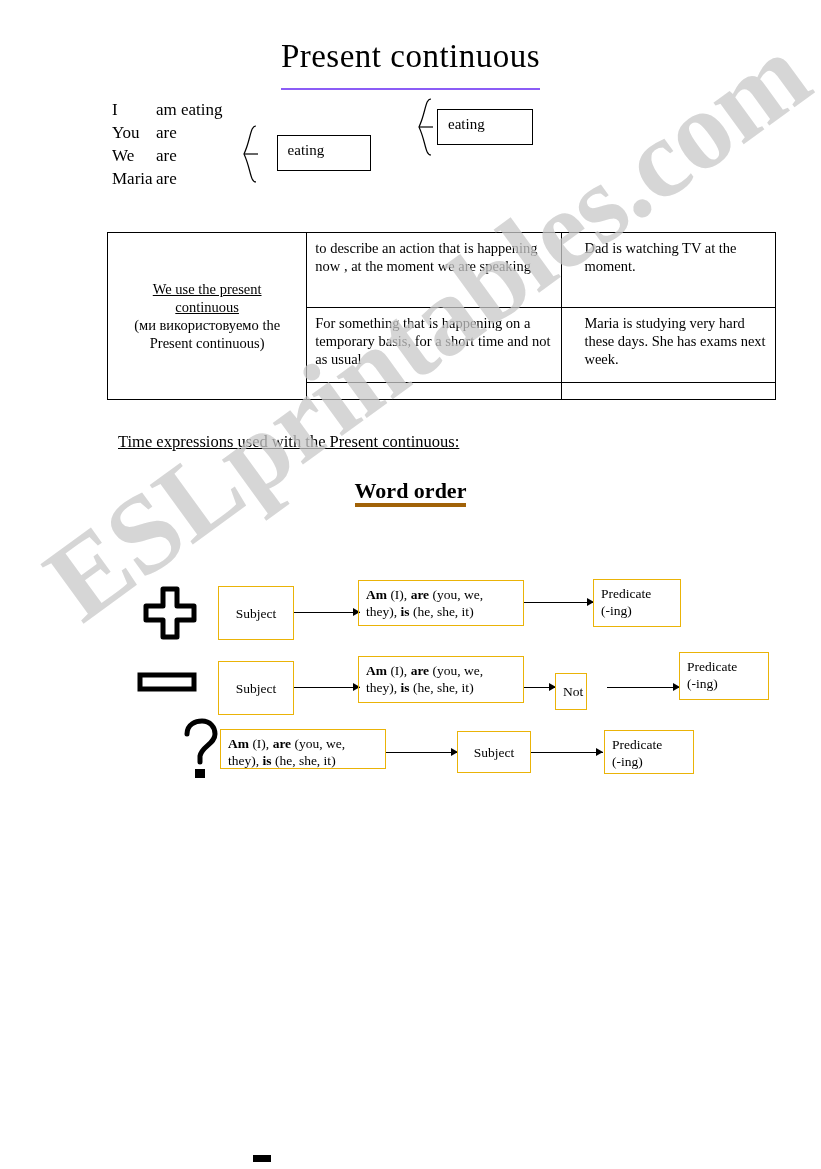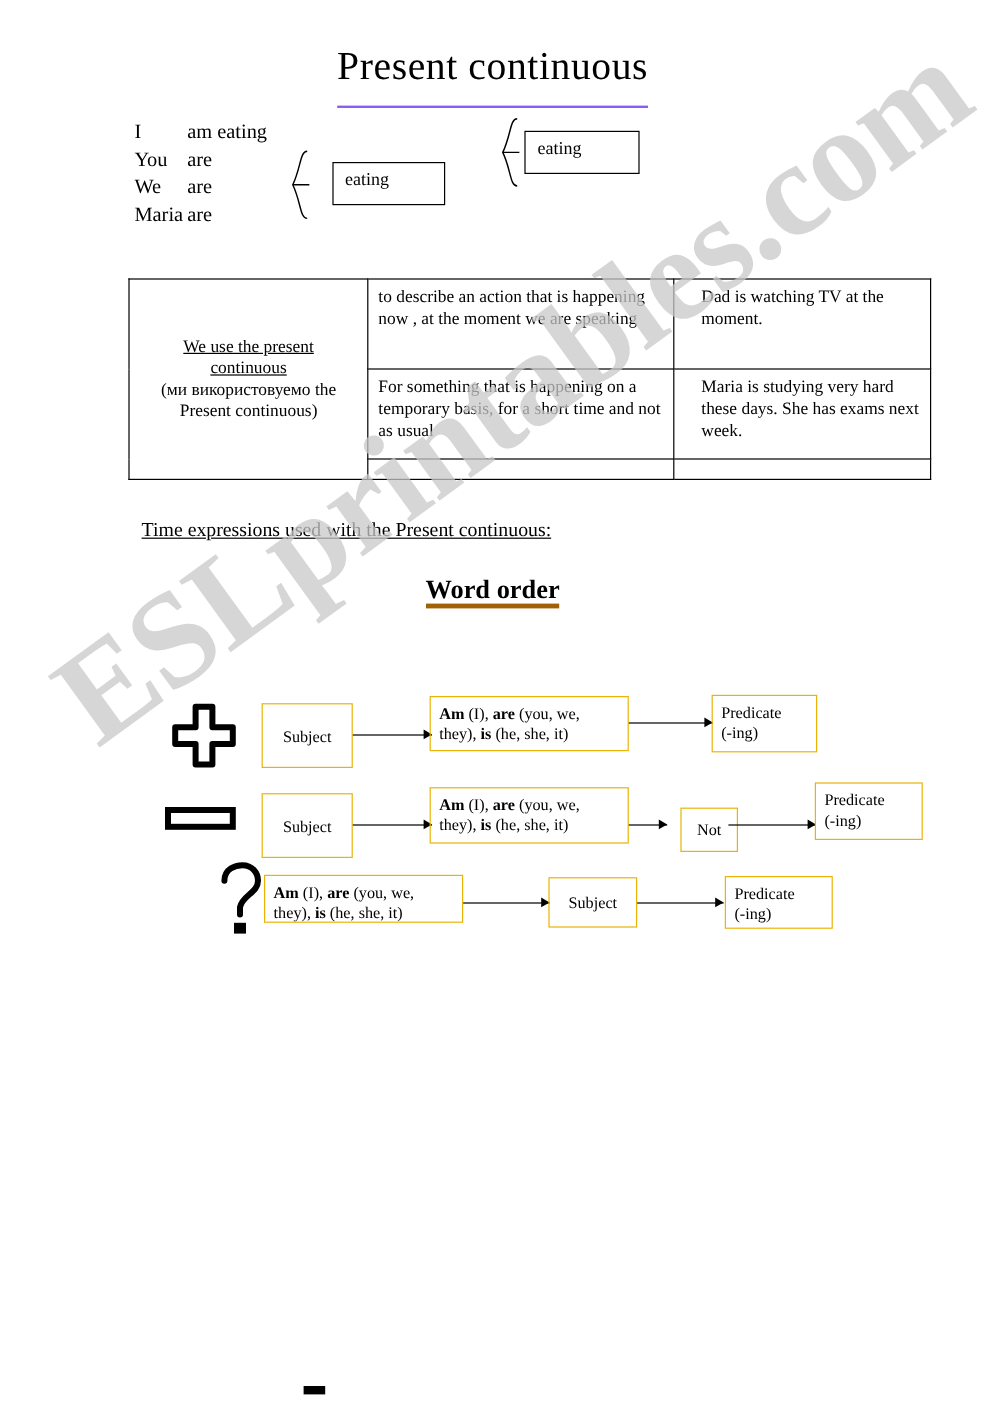--- a/index.html
+++ b/index.html
@@ -337,21 +337,21 @@
 
     <div class="fbox fl" style="left:358px; top:656px; width:166px; height:47px;">
       <b>Am</b><span> (I), </span><b>are</b><span> (you, we, they), </span><b>is</b><span> (he, she, it)</span>
     </div>
 
     <div class="arrow fl" style="left:524px; top:683px; width:32px;">
       <span class="shaft"></span>
         <span class="head"></span>
     </div>
 
-    <div class="fbox center fl" style="left:567px; top:673px; width:48px; height:37px; justify-content:center;">
+    <div class="fbox center fl" style="left:555px; top:673px; width:32px; height:37px; ">
       <span>Not</span>
     </div>
 
     <div class="arrow fl" style="left:607px; top:683px; width:73px;">
       <span class="shaft"></span>
         <span class="head"></span>
     </div>
 
     <div class="fbox fl" style="left:679px; top:652px; width:90px; height:48px;">
       <div>Predicate</div>

